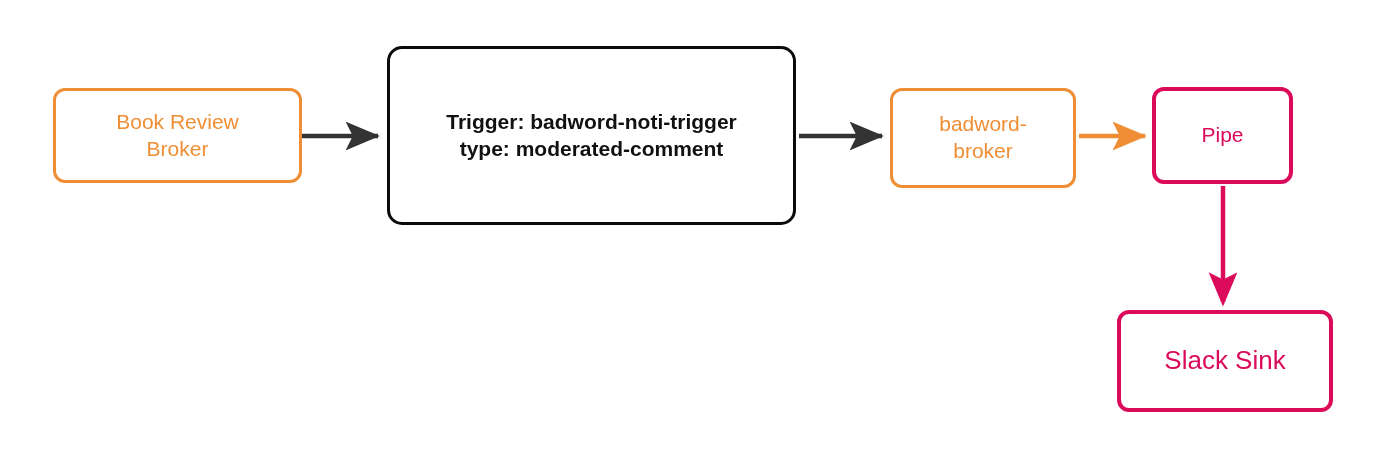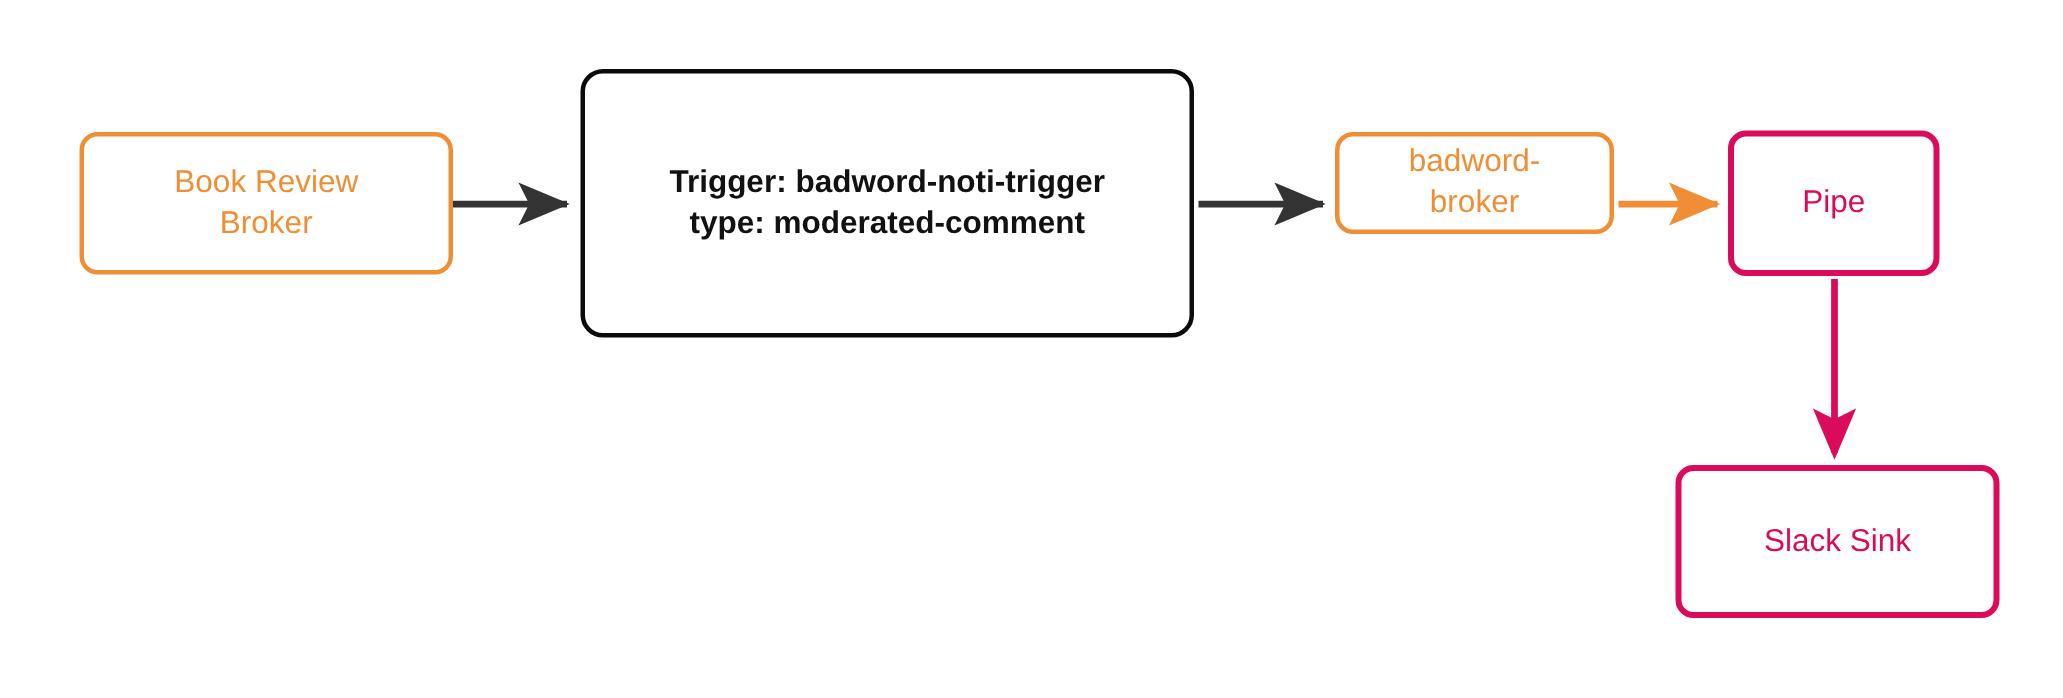--- a/index.html
+++ b/index.html
@@ -54,30 +54,30 @@
   #node-book-review-broker {
     left: 53px; top: 88px; width: 249px; height: 95px;
     font-size: 21px;
   }
   #node-trigger {
     left: 387px; top: 46px; width: 409px; height: 179px;
     font-size: 21px;
     padding: 0 14px;
   }
   #node-badword-broker {
-    left: 890px; top: 88px; width: 186px; height: 68px;
+    left: 890px; top: 88px; width: 186px; height: 100px;
     font-size: 21px;
   }
   #node-pipe {
     left: 1152px; top: 87px; width: 141px; height: 97px;
     font-size: 21px;
   }
   #node-slack-sink {
     left: 1117px; top: 310px; width: 216px; height: 102px;
-    font-size: 21px;
+    font-size: 26px;
   }
 
   .node-label {
     display: block;
     white-space: pre-line;
   }
   .trigger-lines {
     display: block;
     width: 100%;
   }

